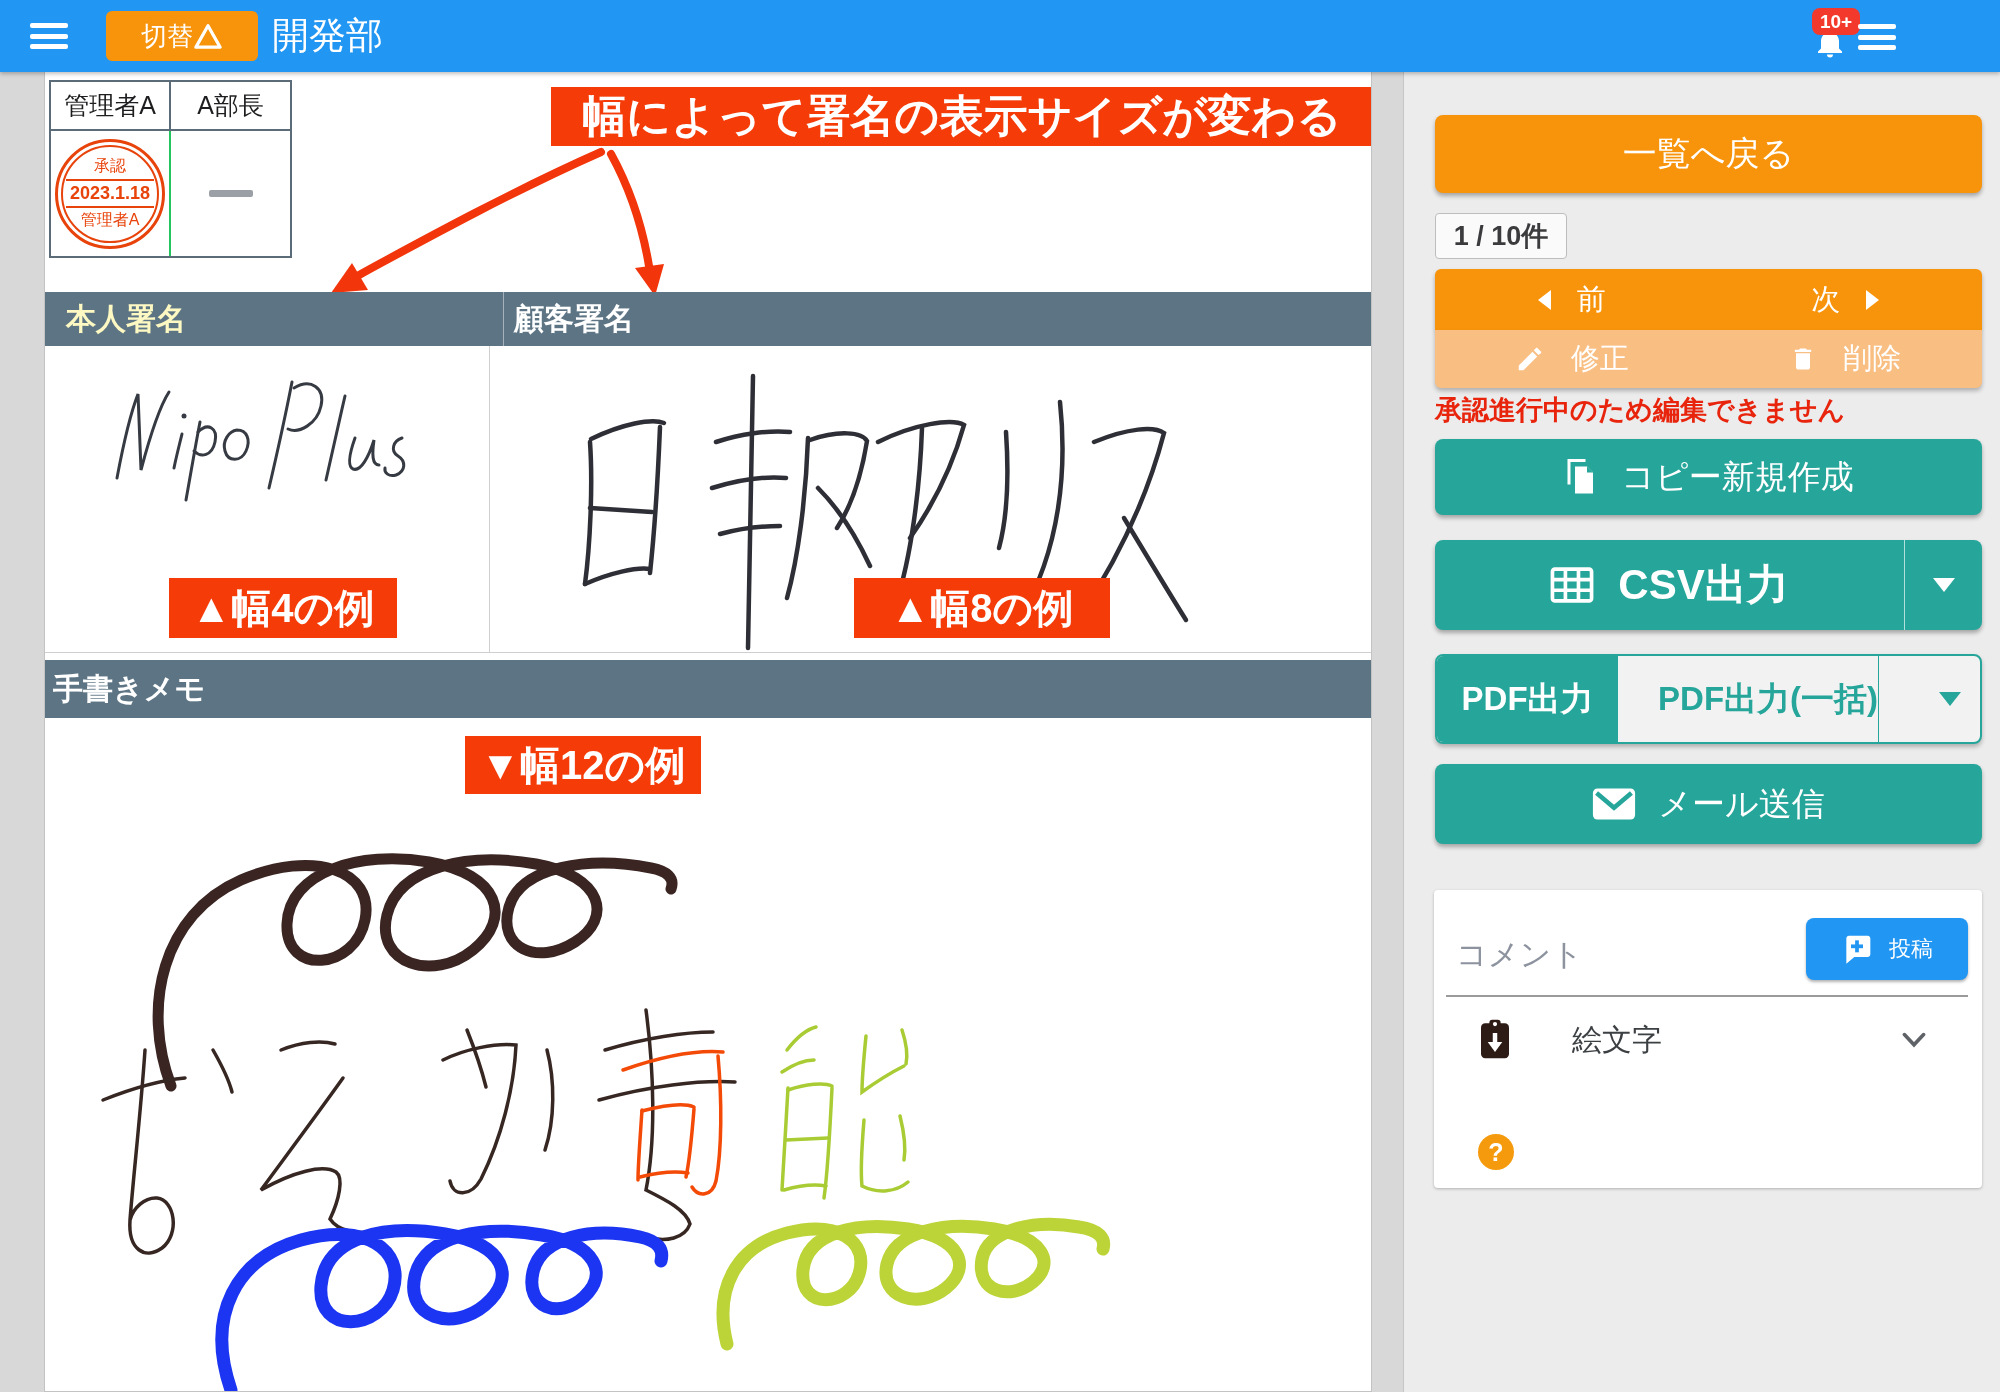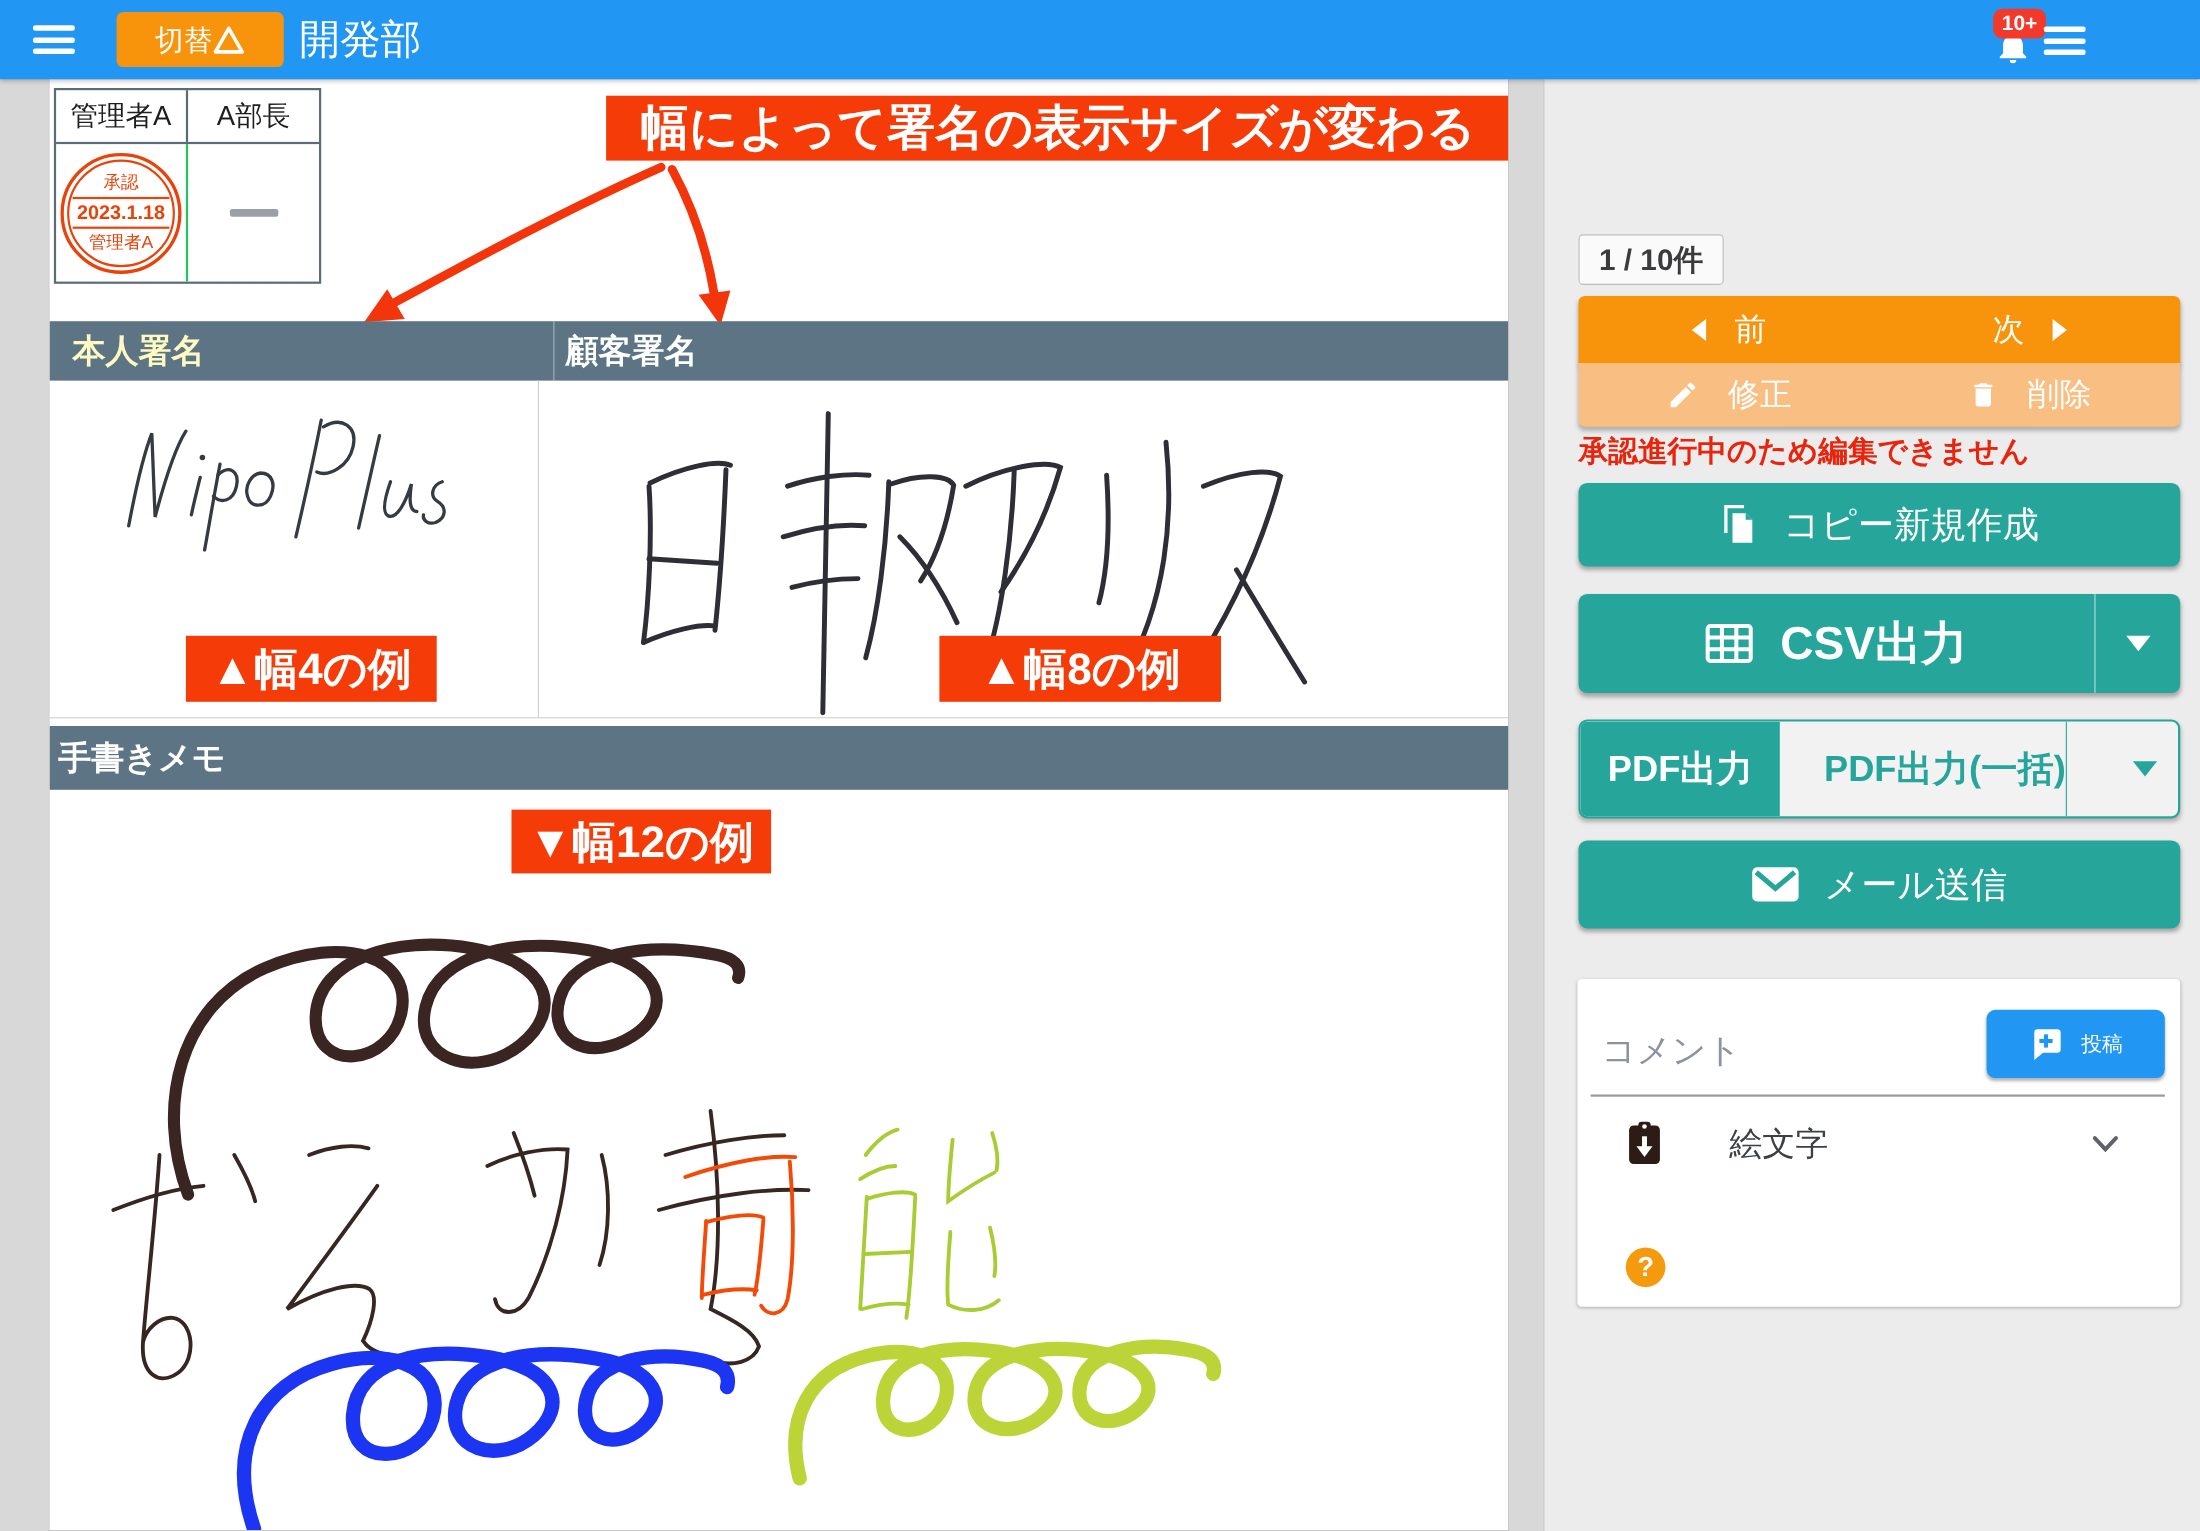--- a/index.html
+++ b/index.html
@@ -80,21 +80,21 @@
   .csv-dd { width:78px; border-left:1px solid rgba(255,255,255,.65); display:flex; align-items:center; justify-content:center; cursor:pointer; }
   .pdf { position:absolute; left:31px; top:582px; width:547px; height:90px; border:2px solid var(--teal); border-radius:8px;
          display:flex; overflow:hidden; background:#F2F2F2; box-shadow:0 3px 4px rgba(0,0,0,.25);gap:40px; }
   .pdf-a { width:226px; background:var(--teal); color:#fff; font-size:33px; font-weight:bold; display:flex; align-items:center; justify-content:center; cursor:pointer; }
   .pdf-b { flex:1; color:var(--teal); font-size:33px; font-weight:bold; display:flex; align-items:center; justify-content:center; border-right:1px solid var(--teal); cursor:pointer; white-space:nowrap; }
   .pdf-c { width:76px; display:flex; align-items:center; justify-content:center; cursor:pointer; }
   .btn-mail { top:692px; height:80px; }
   .card { position:absolute; left:30px; top:818px; width:548px; height:298px; background:#fff; border-radius:4px; box-shadow:0 1px 3px rgba(0,0,0,.25); }
   .card-title { position:absolute; left:22px; top:44px; font-size:31px; color:#8D939E; }
   .post-btn { position:absolute; right:14px; top:28px; width:162px; height:62px; background:var(--blue); border-radius:8px;
-              color:#fff; font-size:19px; display:flex; align-items:center; justify-content:center; gap:16px; box-shadow:0 2px 3px rgba(0,0,0,.3); cursor:pointer; }
+              color:#fff; font-size:22px; display:flex; align-items:center; justify-content:center; gap:16px; box-shadow:0 2px 3px rgba(0,0,0,.3); cursor:pointer; }
   .card-div { position:absolute; left:12px; right:14px; top:105px; border-top:2px solid #9A9A9A; }
   .emoji-row { position:absolute; left:0; right:0; top:122px; height:56px; display:flex; align-items:center; cursor:pointer; }
   .emoji-row .lab { margin-left:60px; font-size:30px; color:#3C4043; }
   .help { position:absolute; left:44px; top:244px; width:36px; height:36px; border-radius:50%; background:#F59A0C;
           color:#fff; font-size:25px; font-weight:bold; display:flex; align-items:center; justify-content:center; cursor:pointer; }
   svg.ink { position:absolute; left:0; top:0; }
 </style>
 </head>
 <body>
 
@@ -250,20 +250,21 @@
       <path d="M855,398 C859,414 861,430 859,442"></path>
     </g>
     <path d="M186,672 C160,596 192,540 256,522 C320,504 360,532 348,572 C336,612 272,618 276,568 C280,518 340,506 400,516 C460,526 472,560 440,587 C408,614 360,600 370,558 C380,516 440,507 497,517 C551,526 564,556 539,579 C514,602 480,590 488,554 C496,518 548,509 595,519 C613,523 619,531 616,543" stroke="#1B35F2" stroke-width="13" fill="none" stroke-linecap="round"></path>
     <path d="M682,626 C668,570 692,528 742,515 C792,502 824,523 814,556 C804,589 754,593 758,552 C762,514 812,503 863,511 C914,519 928,548 901,570 C874,592 834,580 842,546 C850,513 900,503 949,511 C998,519 1011,545 988,564 C965,583 931,574 937,541 C943,511 990,501 1034,509 C1054,512 1061,520 1058,531" stroke="#BCD437" stroke-width="13" fill="none" stroke-linecap="round"></path>
   </svg>
   <div class="red-label abs" style="left:420px; top:664px; width:236px; height:58px;">▼幅12の例</div>
 </main>
 
 <aside class="sidebar">
 
+  <div class="side-el btn btn-back">一覧へ戻る</div>
 
   <div class="counter">1 / 10件</div>
 
   <div class="side-el navbar">
     <div class="half">
       <span class="tri-l"></span>
       <span>前</span>
     </div>
     <div class="half">
       <span>次</span>

